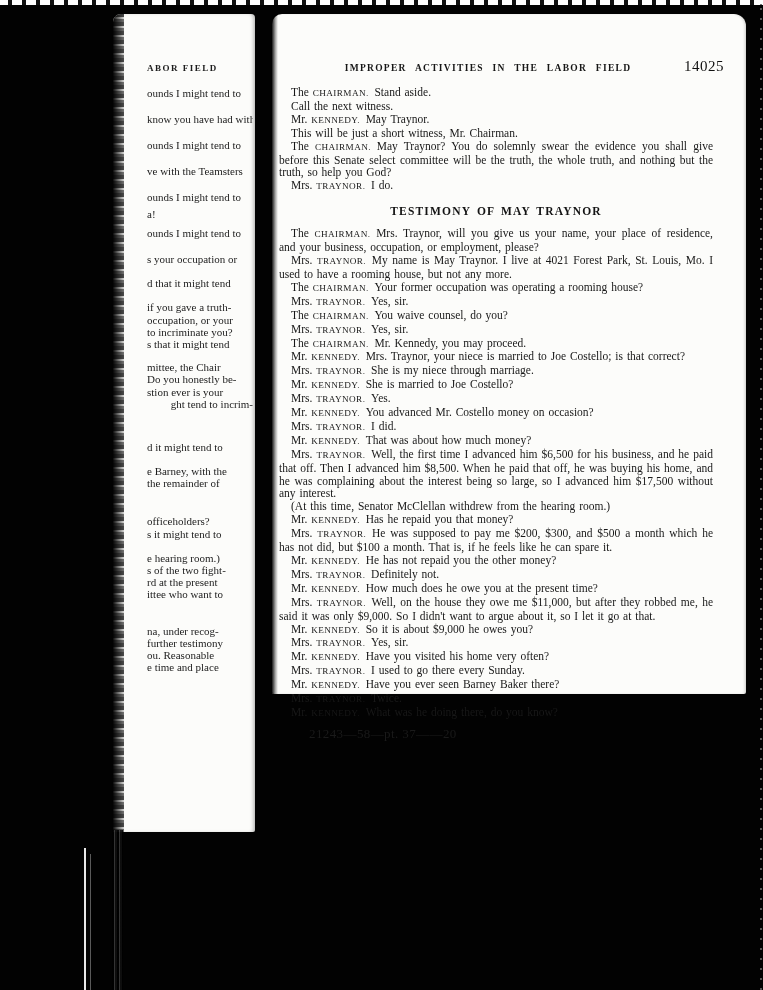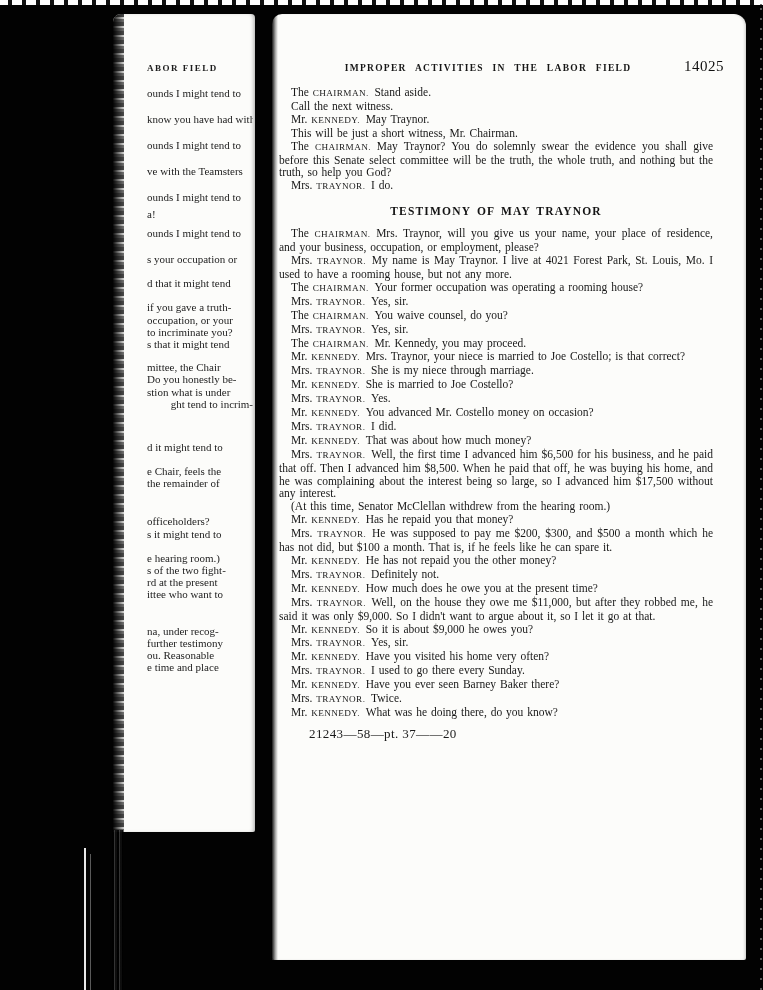--- a/index.html
+++ b/index.html
@@ -28,21 +28,21 @@
       linear-gradient(90deg, rgba(0,0,0,.95), rgba(0,0,0,.5) 45%, rgba(0,0,0,0));
     border-radius:8px 0 0 2px;
   }
   .lp-line {
     position:absolute; left:6px; right:2px; white-space:nowrap; overflow:hidden;
     font-size:11px; line-height:12px; color:#1c1c1c;margin-left:28px;
   }
   .lp-header { font-size:9px; letter-spacing:1.5px; font-weight:600; }
   
   .main-page {
-    position:absolute; left:272px; top:14px; width:474px; height:946px;
+    position:absolute; left:272px; top:14px; width:474px; height:680px;
     background:#fcfcfa; border-radius:10px 12px 2px 2px;
     box-shadow:inset -2px 0 3px -1px rgba(0,0,0,.2);
   }
   .main-page::before {
     content:""; position:absolute; left:0; top:0; bottom:0; width:6px;
     background:linear-gradient(90deg, rgba(0,0,0,.9), rgba(0,0,0,.35) 55%, rgba(0,0,0,0));
     border-radius:10px 0 0 2px;
   }
   .page-header {
     position:absolute; top:44px; left:34px; right:22px;
@@ -90,24 +90,24 @@
         <div class="lp-line" style="top: 194px;">a!</div>
         <div class="lp-line" style="top: 213px;">ounds I might tend to</div>
         <div class="lp-line" style="top: 239px;">s your occupation or</div>
         <div class="lp-line" style="top: 263px;">d that it might tend</div>
         <div class="lp-line" style="top: 287px;">if you gave a truth-</div>
         <div class="lp-line" style="top: 300px;">occupation, or your</div>
         <div class="lp-line" style="top: 312px;">to incriminate you?</div>
         <div class="lp-line" style="top: 324px;">s that it might tend</div>
         <div class="lp-line" style="top: 347px;">mittee, the Chair</div>
         <div class="lp-line" style="top: 359px;">Do you honestly be-</div>
-        <div class="lp-line" style="top: 372px;">stion what is under</div>
+        <div class="lp-line" style="top: 372px;">stion ever is your</div>
         <div class="lp-line" style="top: 384px; text-align: right;">ght tend to incrim-</div>
         <div class="lp-line" style="top: 427px;">d it might tend to</div>
-        <div class="lp-line" style="top: 451px;">e Chair, feels the</div>
+        <div class="lp-line" style="top: 451px;">e Barney, with the</div>
         <div class="lp-line" style="top: 463px;">the remainder of</div>
         <div class="lp-line" style="top: 501px;">officeholders?</div>
         <div class="lp-line" style="top: 514px;">s it might tend to</div>
         <div class="lp-line" style="top: 538px;">e hearing room.)</div>
         <div class="lp-line" style="top: 550px;">s of the two fight-</div>
         <div class="lp-line" style="top: 562px;">rd at the present</div>
         <div class="lp-line" style="top: 574px;">ittee who want to</div>
         <div class="lp-line" style="top: 611px;">na, under recog-</div>
         <div class="lp-line" style="top: 623px;">further testimony</div>
         <div class="lp-line" style="top: 635px;">ou. Reasonable</div>

